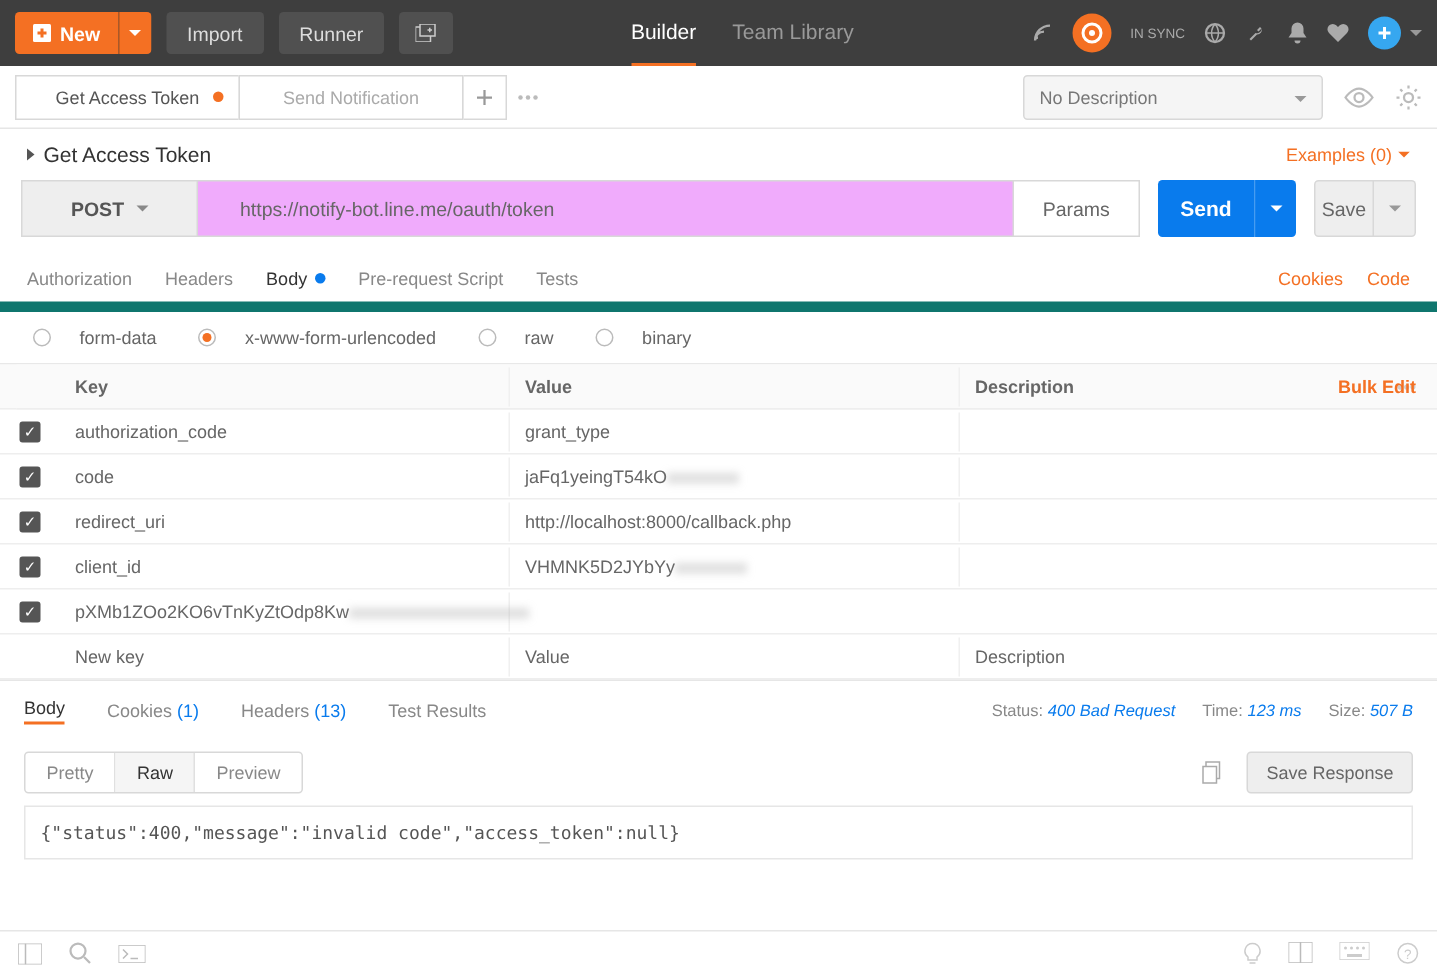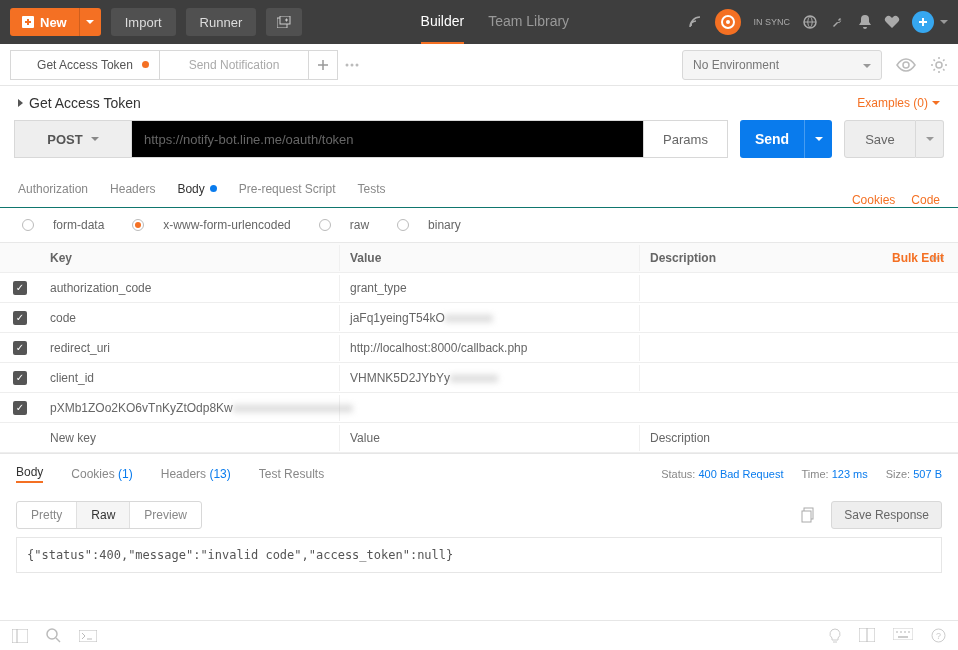--- a/index.html
+++ b/index.html
@@ -35,33 +35,33 @@
 
 .req-title-row { height: 34px; display: flex; align-items: center; padding: 0 18px; justify-content: space-between; }
 .req-title { font-size: 14px; color: #333; display: flex; align-items: center; gap: 6px; }
 .caret-r { display: inline-block; width: 0; height: 0; border-top: 4px solid transparent; border-bottom: 4px solid transparent; border-left: 5px solid #555; }
 .examples-link { color: #f47023; font-size: 12px; cursor: pointer; display: flex; align-items: center; gap: 4px; }
 
 
 .req-bar { display: flex; align-items: stretch; padding: 0 14px 12px; gap: 0; }
 .method { width: 118px; background: #eee; border: 1px solid #d8d8d8; display: flex; align-items: center; justify-content: center; font-size: 13px; font-weight: 600; color: #555; cursor: pointer; gap: 8px; }
 .method::after { content: ''; border: 4px solid transparent; border-top-color: #888; margin-top: 4px; }
-.url-input { flex: 1; border: 1px solid #d8d8d8; border-left: none; padding: 0 12px; font-size: 13px; color: #666; background: #000000; }
+.url-input { flex: 1; border: 1px solid #d8d8d8; border-left: none; padding: 0 28px; font-size: 13px; color: #666; background: #f0abfc; }
 .params-btn { width: 84px; border: 1px solid #d8d8d8; border-left: none; background: #fff; color: #666; font-size: 13px; cursor: pointer; }
 .send-btn { background: #097bed; color: #fff; border: none; width: 64px; font-size: 14px; font-weight: 600; cursor: pointer; margin-left: 12px; border-radius: 3px 0 0 3px; }
 .send-drop { background: #097bed; border: none; border-left: 1px solid rgba(255,255,255,.25); width: 28px; cursor: pointer; border-radius: 0 3px 3px 0; display:flex; align-items:center; justify-content:center; }
 .send-drop::after { content:''; border:4px solid transparent; border-top-color:#fff; margin-top:4px; }
-.save-btn { background: #eee; border: 1px solid #d8d8d8; width: 72px; font-size: 13px; color: #666; cursor: pointer; margin-left: 12px; border-radius: 3px 0 0 3px; }
+.save-btn { background: #eee; border: 1px solid #d8d8d8; width: 40px; font-size: 13px; color: #666; cursor: pointer; margin-left: 12px; border-radius: 3px 0 0 3px; }
 .save-drop { background: #eee; border: 1px solid #d8d8d8; border-left: none; width: 28px; cursor: pointer; border-radius: 0 3px 3px 0; display:flex; align-items:center; justify-content:center; }
 .save-drop::after { content:''; border:4px solid transparent; border-top-color:#999; margin-top:4px; }
 
 .req-bar > * { height: 38px; }
 
 
-.subtabs { display: flex; align-items: flex-end; padding: 0 18px; gap: 22px; border-bottom: 1px solid #0f766e; height: 38px; }
+.subtabs { display: flex; align-items: center; padding: 0 18px; gap: 22px; border-bottom: 7px solid #0f766e; height: 38px; }
 .subtabs .st { color: #888; font-size: 12px; cursor: pointer; display: flex; align-items: center; gap: 5px; height: 100%; }
 .subtabs .st.active { color: #333; }
 .blue-dot { width: 7px; height: 7px; background: #097bed; border-radius: 50%; display: inline-block; }
 .subtabs-right { margin-left: auto; display: flex; gap: 16px; }
 .subtabs-right span { color: #f47023; cursor: pointer; }
 
 
 .bodytype-row { display: flex; align-items: center; padding: 10px 22px; gap: 28px; }
 .radio-opt { display: flex; align-items: center; gap: 19px; color: #666; cursor: pointer; }
 .radio { width: 12px; height: 12px; border: 1px solid #bbb; border-radius: 50%; display: inline-block; position: relative; }
@@ -79,21 +79,21 @@
 .bulk-edit { text-align: right; color: #f47023; cursor: pointer; padding-right: 14px; }
 .ellipsis-cell { color: #ccc; text-align: center; }
 .blurred { filter: blur(3px); color: #999; }
 
 
 .resp-tabs { display: flex; align-items: center; padding: 0 16px; border-top: 1px solid #e6e6e6; height: 40px; }
 .resp-tabs .rt { color: #888; cursor: pointer; margin-right: 28px; }
 .resp-tabs .rt.active { color: #333; border-bottom: 2px solid #f47023; padding-bottom: 2px; }
 .resp-tabs .rt .count { color: #097bed; }
 .resp-status { margin-left: auto; display: flex; gap: 18px; color: #888; font-size: 11px; }
-.resp-status .val { color: #097bed; }
+.resp-status .val { color: #097bed; font-style: italic; }
 
 .resp-toolbar { display: flex; align-items: center; padding: 8px 16px; gap: 0; }
 .resp-toolbar .view-group { display: flex; border: 1px solid #d8d8d8; border-radius: 3px; overflow: hidden; }
 .resp-toolbar .vb { padding: 6px 14px; font-size: 12px; color: #888; cursor: pointer; border-right: 1px solid #e0e0e0; }
 .resp-toolbar .vb:last-child { border-right: none; }
 .resp-toolbar .vb.active { color: #333; background: #f5f5f5; }
 .resp-toolbar-right { margin-left: auto; display: flex; gap: 10px; align-items: center; }
 .save-resp { background: #eee; border: 1px solid #d8d8d8; padding: 6px 12px; border-radius: 3px; font-size: 12px; color: #666; cursor: pointer; }
 .copy-icon { color: #aaa; cursor: pointer; padding: 4px; }
 
@@ -196,21 +196,21 @@
   </div>
   <div class="tab-menu">
     <svg width="14" height="4" viewBox="0 0 14 4">
         <circle cx="2" cy="2" r="1.5" fill="#bbb"></circle>
         <circle cx="7" cy="2" r="1.5" fill="#bbb"></circle>
         <circle cx="12" cy="2" r="1.5" fill="#bbb"></circle>
       </svg>
   </div>
   <div class="tabs-right">
     <div class="env-select">
-      <span>No Environment</span>
+      <span>No Description</span>
     </div>
     <span class="eye-icon">
       <svg width="20" height="14" viewBox="0 0 20 14">
           <path d="M10 1C5 1 1 7 1 7s4 6 9 6 9-6 9-6-4-6-9-6z" fill="none" stroke="#bbb" stroke-width="1.5"></path>
           <circle cx="10" cy="7" r="3" fill="none" stroke="#bbb" stroke-width="1.5"></circle>
         </svg>
     </span>
     <span class="gear-icon">
       <svg width="18" height="18" viewBox="0 0 18 18">
           <circle cx="9" cy="9" r="3" fill="none" stroke="#bbb" stroke-width="1.5"></circle>

